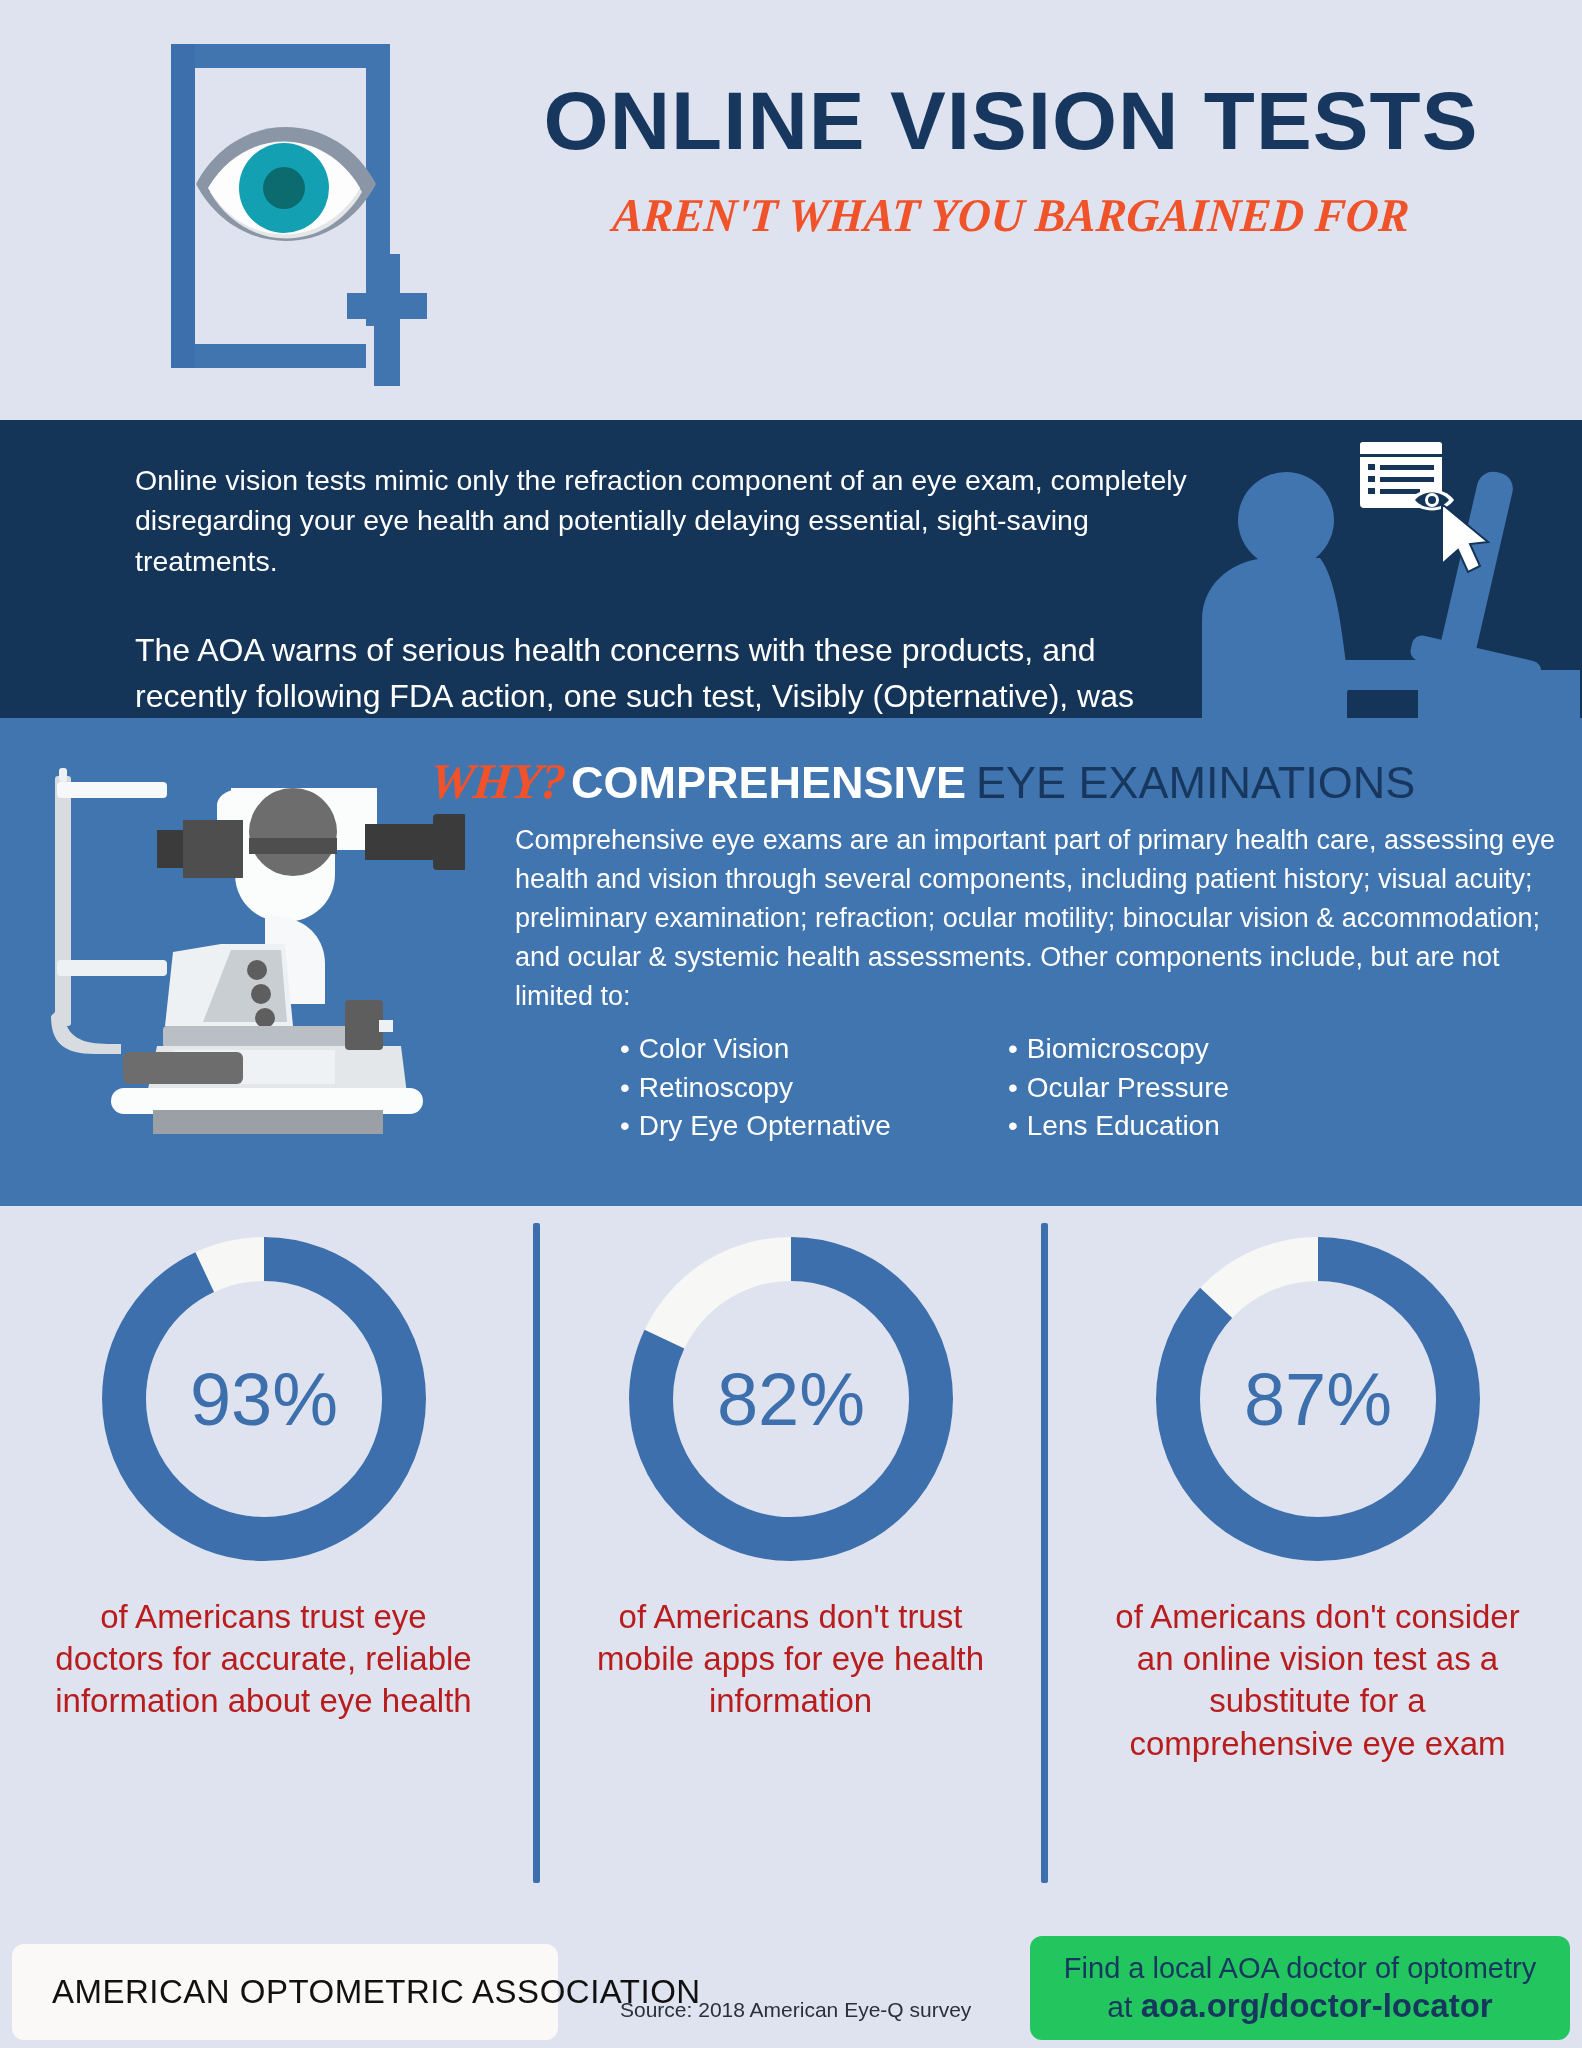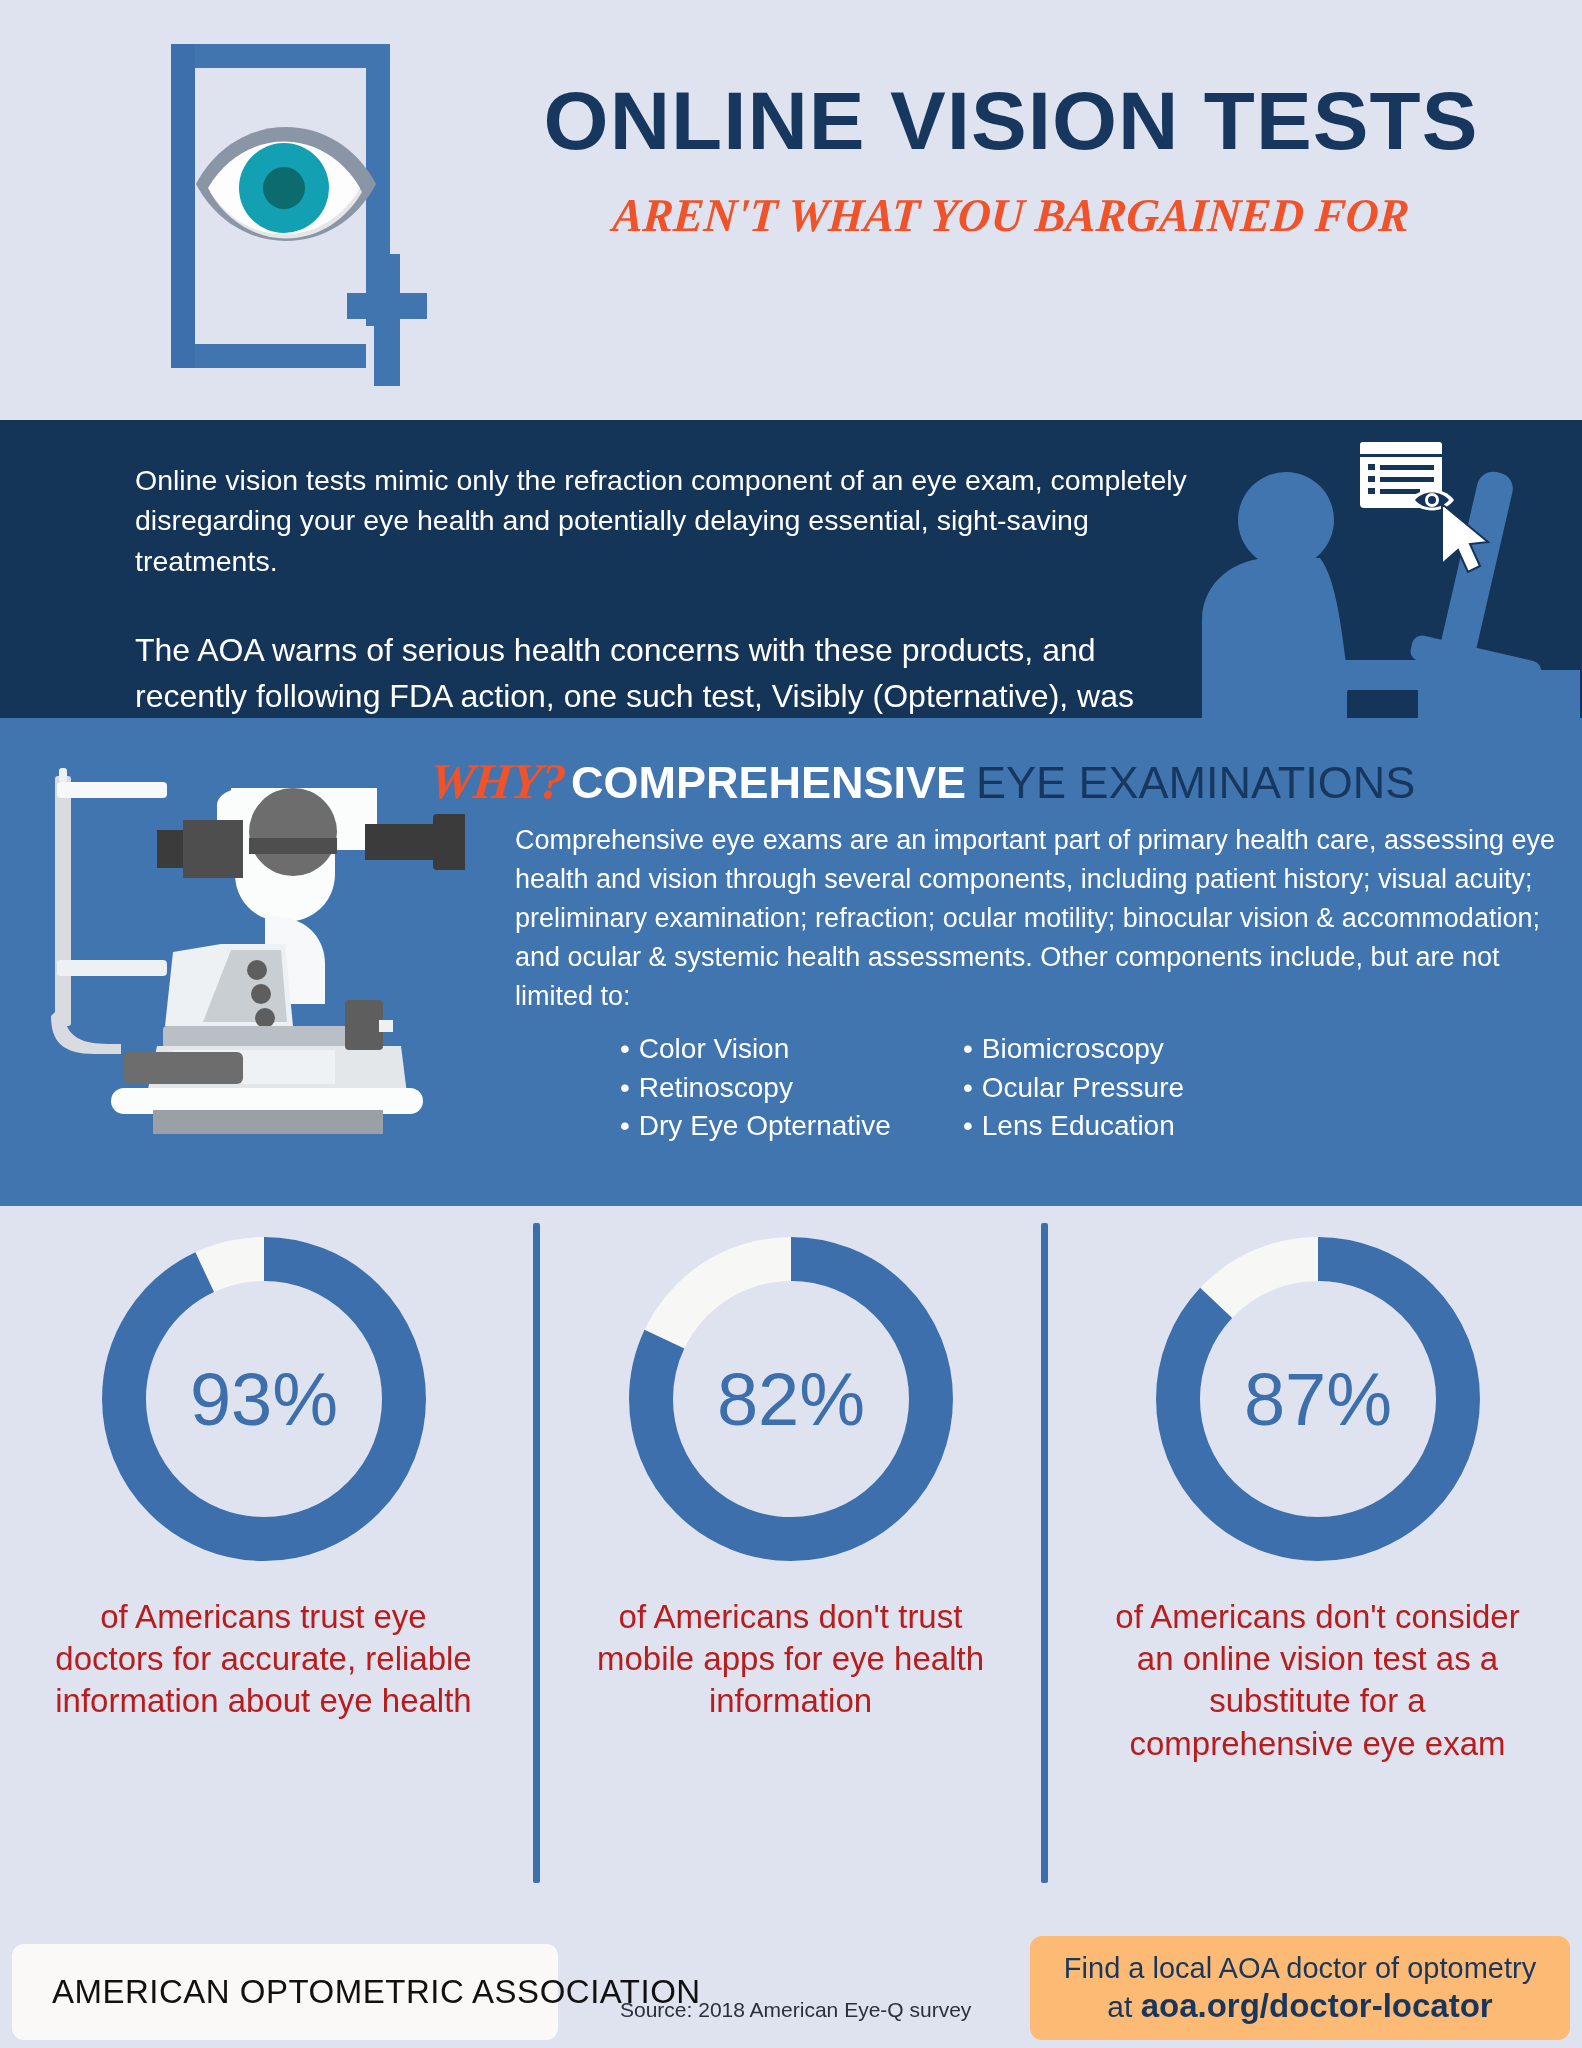--- a/index.html
+++ b/index.html
@@ -70,21 +70,21 @@
   #eyeexam-word {
     font-size:45px; font-weight:normal; color:#17375e; letter-spacing:0px;
     margin-left:10px;
   }
   #blue-body {
     position:absolute; left:515px; top:103px; width:1045px;
     color:#ffffff; font-size:27px; line-height:1.44; font-weight:300;
   }
   #bullet-cols {
     position:absolute; left:620px; top:312px; width:880px;
-    display:flex; gap:72px;
+    display:flex; gap:117px;
   }
   .bullet-col { list-style:none; }
   .bullet-col li {
     color:#ffffff; font-size:28px; line-height:1.38;
     white-space:nowrap; font-weight:300;
   }
   .bullet-col li::before { content:"\2022"; margin-right:9px; }
 
   
   #stats-section {
@@ -129,21 +129,21 @@
     font-family:"Liberation Sans Narrow","Liberation Sans", sans-serif;
     font-size:33px; color:#111111; letter-spacing:0.5px; white-space:nowrap;
   }
   #source-text {
     position:absolute; left:620px; top:1998px-1906px; top:92px;
     font-family:"Liberation Sans Narrow","Liberation Sans", sans-serif;
     font-size:21px; color:#2a2f3a; white-space:nowrap;
   }
   #locator-box {
     position:absolute; left:1030px; top:30px; width:540px; height:104px;
-    background:#fdba74; border-radius:12px;
+    background:#22c55e; border-radius:12px;
     display:flex; flex-direction:column; align-items:center;
     justify-content:center; gap:2px;
   }
   #locator-line1 {
     font-size:29px; color:#17375e; font-weight:normal; white-space:nowrap;
   }
   #locator-line2 { font-size:30px; color:#17375e; white-space:nowrap; }
   #locator-line2 b { font-size:33px; font-weight:bold; }
 </style>
 </head>

